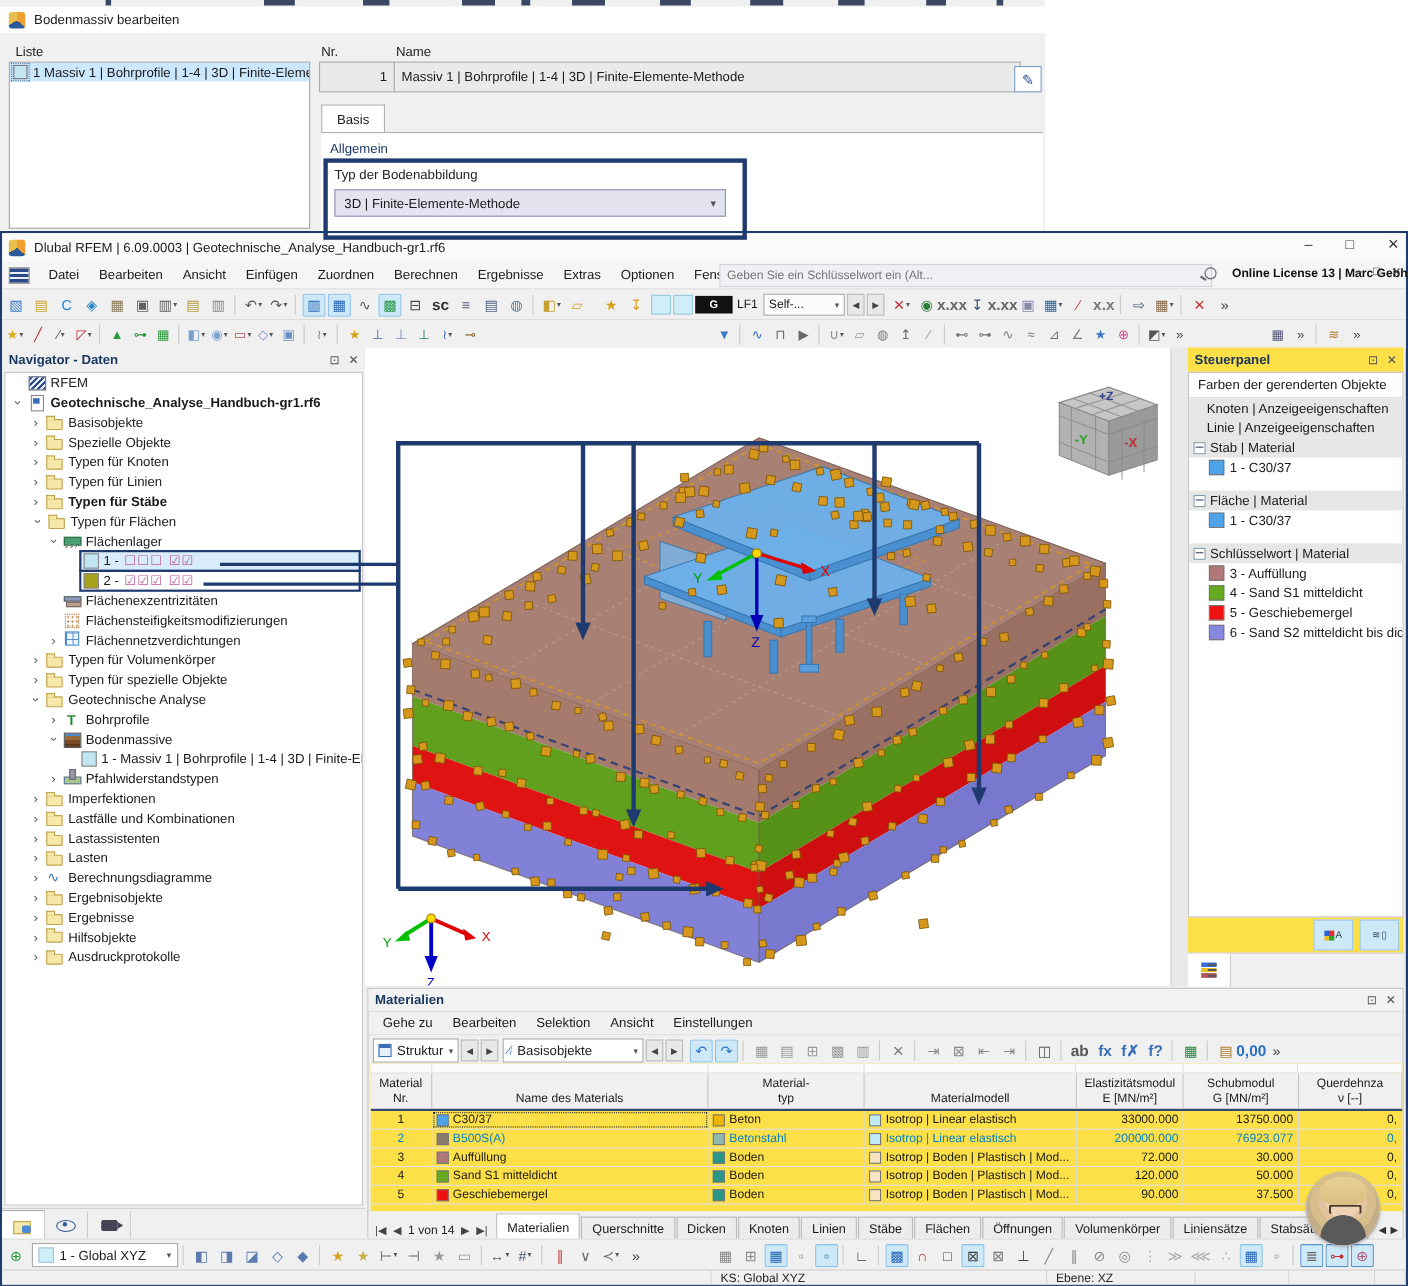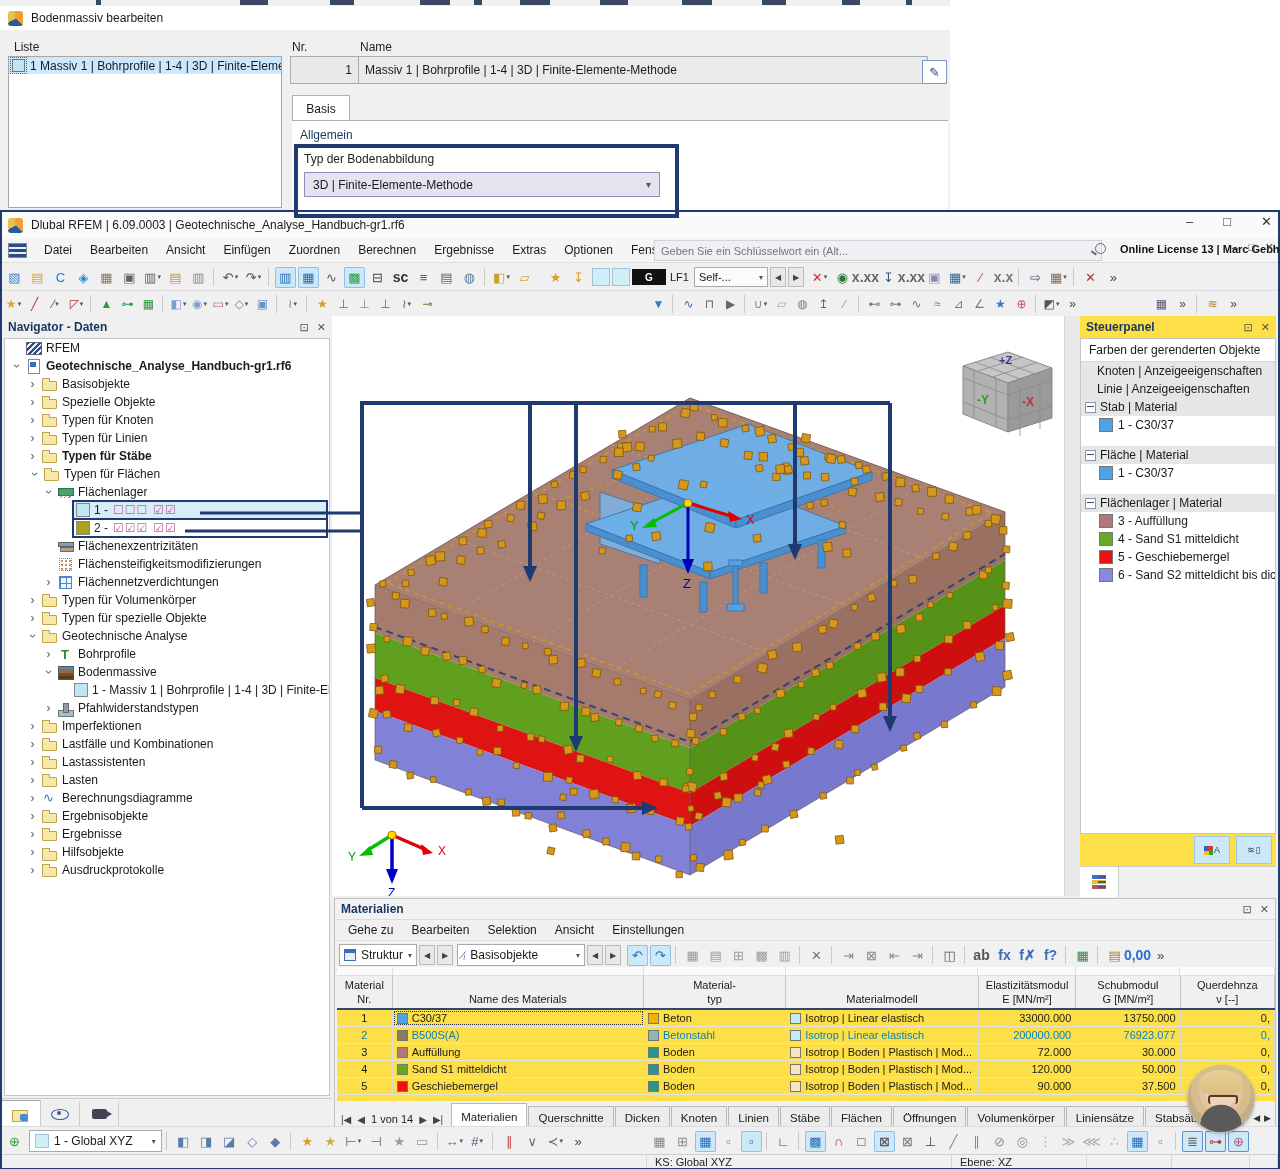--- a/index.html
+++ b/index.html
@@ -638,21 +638,21 @@
           </div>
           <div class="trow" style="padding-left: 36px;">
             <span class="tw"></span>
             <span style="display: flex; align-items: center; flex: 1 1 0%; overflow: hidden;">
               <span class="tico ico-stiff"></span>
               <span class="tlabel">Flächensteifigkeitsmodifizierungen</span>
             </span>
           </div>
           <div class="trow" style="padding-left: 36px;">
             <span class="tw"><i>›</i></span>
-            <span style="display: flex; align-items: center; flex: 1 1 0%; overflow: hidden;">
+            <span style="display: flex; align-items: flex-start; flex: 1 1 0%; overflow: hidden;">
               <span class="tico ico-mesh"></span>
               <span class="tlabel">Flächennetzverdichtungen</span>
             </span>
           </div>
           <div class="trow" style="padding-left: 20px;">
             <span class="tw"><i>›</i></span>
             <span style="display: flex; align-items: center; flex: 1 1 0%; overflow: hidden;">
               <span class="tico ico-folder"></span>
               <span class="tlabel">Typen für Volumenkörper</span>
             </span>
@@ -687,21 +687,21 @@
           </div>
           <div class="trow" style="padding-left: 52px;">
             <span class="tw"></span>
             <span style="display: flex; align-items: center; flex: 1 1 0%; overflow: hidden;">
               <span class="tsw" style="background: rgb(191, 230, 242);"></span>
               <span class="tlabel">1 - Massiv 1 | Bohrprofile | 1-4 | 3D | Finite-El</span>
             </span>
           </div>
           <div class="trow" style="padding-left: 36px;">
             <span class="tw"><i>›</i></span>
-            <span style="display: flex; align-items: flex-end; flex: 1 1 0%; overflow: hidden;">
+            <span style="display: flex; align-items: flex-start; flex: 1 1 0%; overflow: hidden;">
               <span class="tico ico-pile"></span>
               <span class="tlabel">Pfahlwiderstandstypen</span>
             </span>
           </div>
           <div class="trow" style="padding-left: 20px;">
             <span class="tw"><i>›</i></span>
             <span style="display: flex; align-items: center; flex: 1 1 0%; overflow: hidden;">
               <span class="tico ico-folder"></span>
               <span class="tlabel">Imperfektionen</span>
             </span>
@@ -743,21 +743,21 @@
           </div>
           <div class="trow" style="padding-left: 20px;">
             <span class="tw"><i>›</i></span>
             <span style="display: flex; align-items: center; flex: 1 1 0%; overflow: hidden;">
               <span class="tico ico-folder"></span>
               <span class="tlabel">Ergebnisse</span>
             </span>
           </div>
           <div class="trow" style="padding-left: 20px;">
             <span class="tw"><i>›</i></span>
-            <span style="display: flex; align-items: flex-end; flex: 1 1 0%; overflow: hidden;">
+            <span style="display: flex; align-items: flex-start; flex: 1 1 0%; overflow: hidden;">
               <span class="tico ico-folder"></span>
               <span class="tlabel">Hilfsobjekte</span>
             </span>
           </div>
           <div class="trow" style="padding-left: 20px;">
             <span class="tw"><i>›</i></span>
             <span style="display: flex; align-items: center; flex: 1 1 0%; overflow: hidden;">
               <span class="tico ico-folder"></span>
               <span class="tlabel">Ausdruckprotokolle</span>
             </span>
@@ -1181,21 +1181,21 @@
               <span class="minus"></span>
               <span>Fläche | Material</span>
             </div>
             <div class="srow item">
               <span class="ssw" style="background: rgb(77, 162, 232);"></span>
               <span>1 - C30/37</span>
             </div>
             <div class="sgap"></div>
             <div class="srow hdr">
               <span class="minus"></span>
-              <span>Flächenlager | Material</span>
+              <span>Schlüsselwort | Material</span>
             </div>
             <div class="srow item">
               <span class="ssw" style="background: rgb(176, 120, 120);"></span>
               <span>3 - Auffüllung</span>
             </div>
             <div class="srow item">
               <span class="ssw" style="background: rgb(102, 170, 34);"></span>
               <span>4 - Sand S1 mitteldicht</span>
             </div>
             <div class="srow item">

